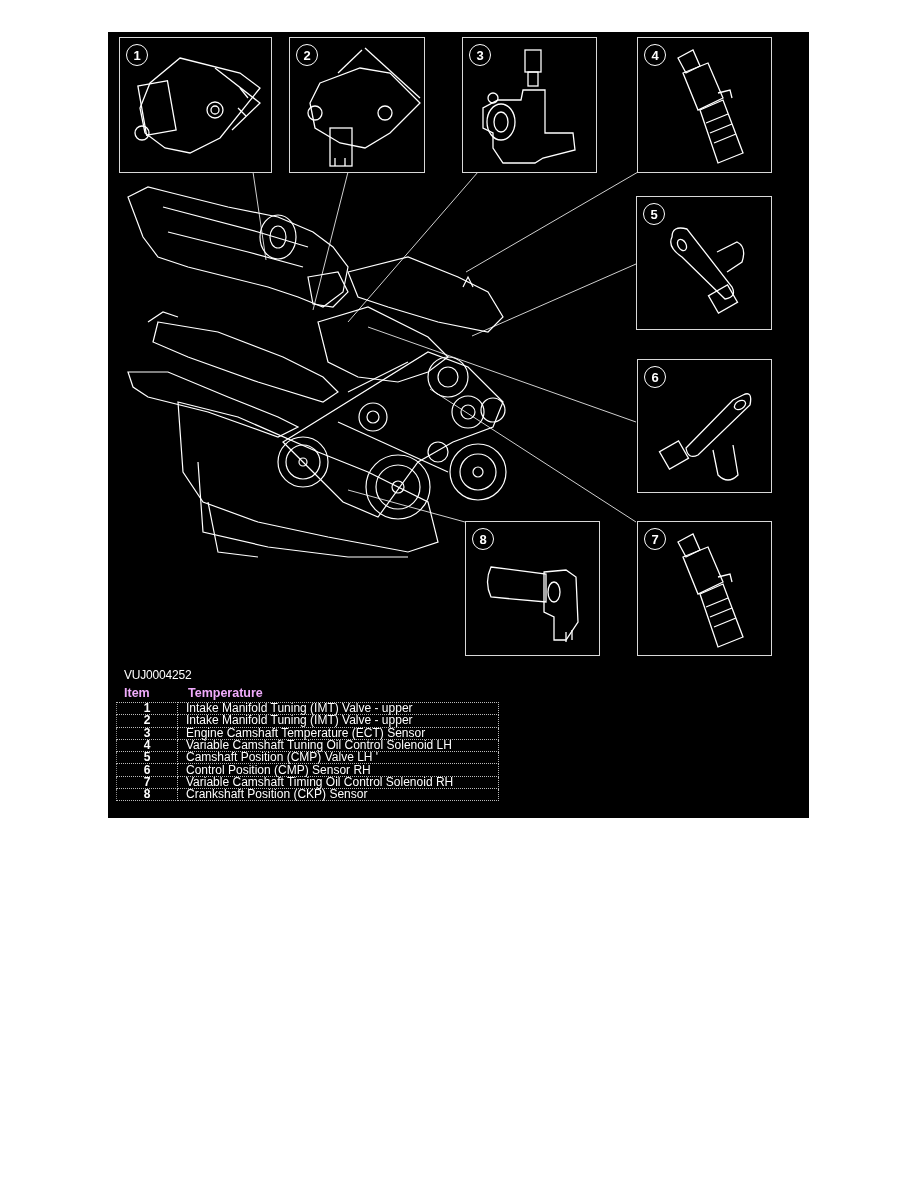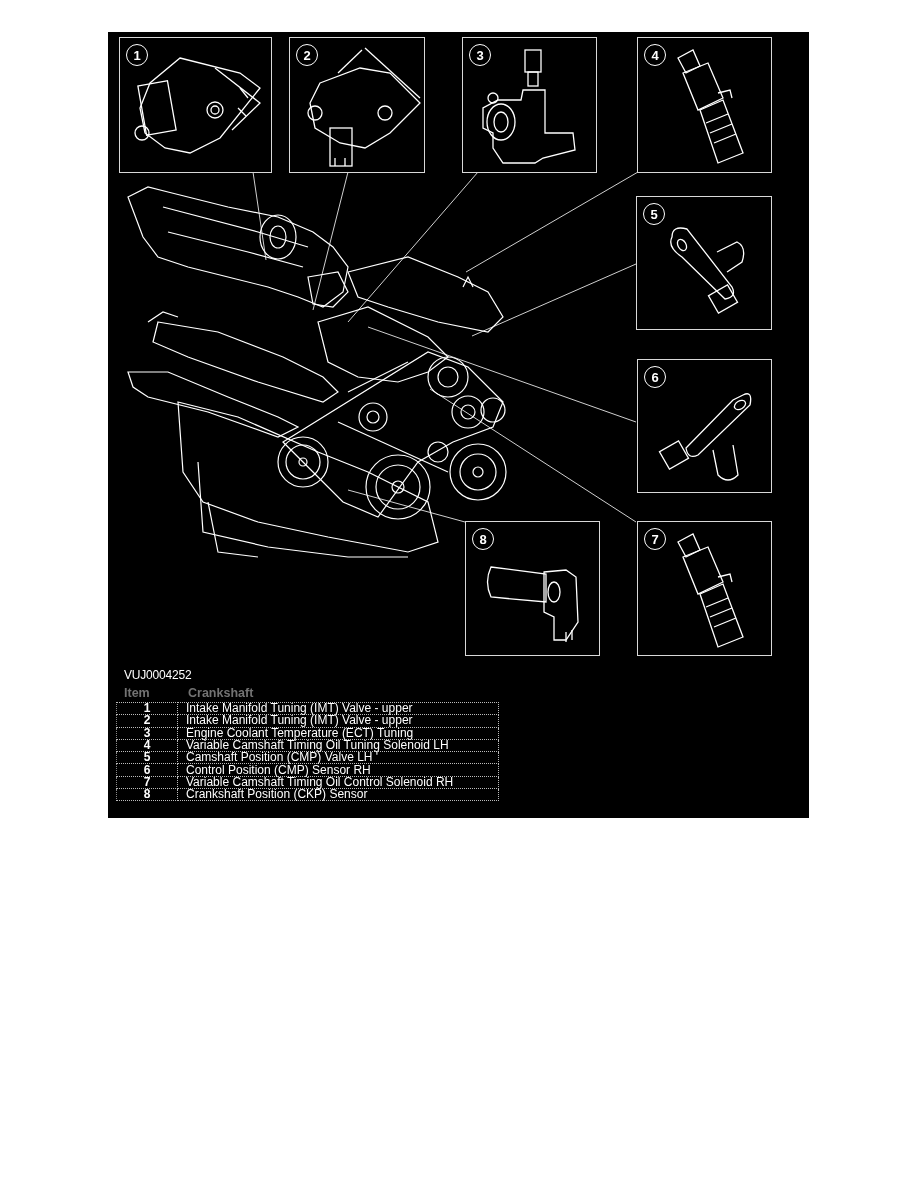--- a/index.html
+++ b/index.html
@@ -8,21 +8,21 @@
   .callout { position: absolute; border: 1px solid #d8d8d8; box-sizing: border-box; }
   .callout .num {
     position: absolute; left: 6px; top: 6px; width: 22px; height: 22px; border: 1.5px solid #fff;
     border-radius: 50%; color: #fff; font-weight: bold; font-size: 13px; line-height: 21px; text-align: center;
     box-sizing: border-box;
   }
   .callout svg { position: absolute; left: 0; top: 0; }
   .leaders { position: absolute; left: 0; top: 0; }
   .engine { position: absolute; left: 0; top: 0; }
   .figid { position: absolute; left: 16px; top: 636px; color: #fff; font-size: 12px; letter-spacing: -0.2px; }
-  .legend-head { position: absolute; top: 654px; color: #737373; font-weight: bold; font-size: 12.5px; text-align: right; }
+  .legend-head { position: absolute; top: 654px; color: #f0abfc; font-weight: bold; font-size: 12.5px; text-align: right; }
   .legend-head.item { left: 16px; }
   .legend-head.desc { left: 80px; }
   table.legend {
     position: absolute; left: 8px; top: 670px; border-collapse: collapse; color: #fff; font-size: 12px;
   }
   table.legend td { border-top: 1px dotted #bbb; border-bottom: 1px dotted #bbb; padding: 0 0 0 2px; height: 11.3px; line-height: 11px; white-space: nowrap; }
   table.legend td.n { width: 60px; text-align: center; border-right: 1px dotted #bbb; border-left: 1px dotted #888; font-weight: bold; padding: 0; }
   table.legend td.d { width: 312px; padding-left: 8px; border-right: 1px dotted #bbb; }
 </style>
 </head>
@@ -192,39 +192,39 @@
         <path d="M62 72 L85 62 L105 115 L80 125 Z"></path>
         <path d="M68 85 L90 76 M72 95 L94 86 M76 105 L98 96"></path>
         <path d="M80 55 L92 52 L94 60"></path>
       </g>
     </svg>
   </div>
 
   <div class="figid">VUJ0004252</div>
 
   <div class="legend-head item">Item</div>
-  <div class="legend-head desc">Crankshaft</div>
+  <div class="legend-head desc">Temperature</div>
 
   <table class="legend">
     <tbody>
       <tr>
         <td class="n">1</td>
         <td class="d">Intake Manifold Tuning (IMT) Valve - upper</td>
       </tr>
       <tr>
         <td class="n">2</td>
         <td class="d">Intake Manifold Tuning (IMT) Valve - upper</td>
       </tr>
       <tr>
         <td class="n">3</td>
-        <td class="d">Engine Coolant Temperature (ECT) Tuning</td>
+        <td class="d">Engine Camshaft Temperature (ECT) Sensor</td>
       </tr>
       <tr>
         <td class="n">4</td>
-        <td class="d">Variable Camshaft Timing Oil Tuning Solenoid LH</td>
+        <td class="d">Variable Camshaft Tuning Oil Control Solenoid LH</td>
       </tr>
       <tr>
         <td class="n">5</td>
         <td class="d">Camshaft Position (CMP) Valve LH '</td>
       </tr>
       <tr>
         <td class="n">6</td>
         <td class="d">Control Position (CMP) Sensor RH</td>
       </tr>
       <tr>

